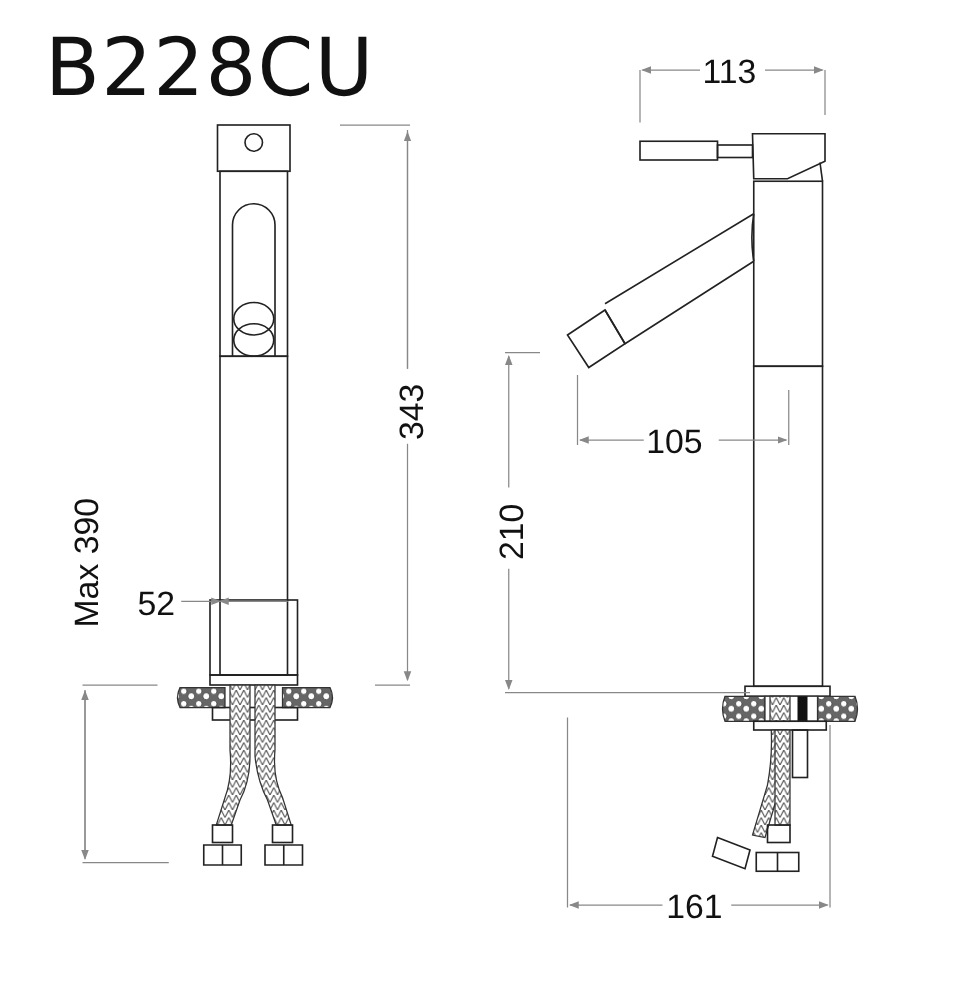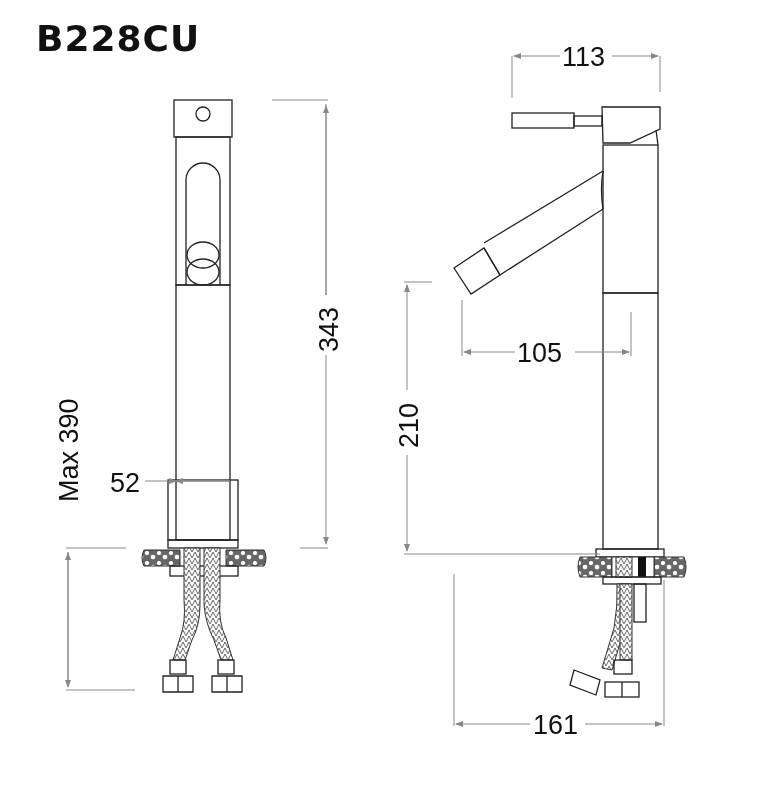--- a/index.html
+++ b/index.html
@@ -1,20 +1,20 @@
 <!DOCTYPE html>
 <html><head>
   <meta charset="utf-8">
   <style>
     html, body { margin: 0; padding: 0; background: #ffffff; }
     body { width: 768px; height: 786px; position: relative; overflow: hidden; }
     .title {
       position: absolute; left: 36px; top: 18px;
-      font-family: "DejaVu Sans", sans-serif; font-weight: bold;
-      font-size: 36px; letter-spacing: 1px; color: #111; text-align: center;
+      font-family: "DejaVu Sans", sans-serif; font-weight: normal;
+      font-size: 64px; letter-spacing: 1px; color: #111; text-align: center;
     }
     svg { position: absolute; left: 0; top: 0; }
     .dimtxt { font-family: "Liberation Sans", sans-serif; font-size: 27px; fill: #111; }
     .ln { stroke: #222; stroke-width: 1.3; fill: none; }
     .dim { stroke: #888; stroke-width: 1; fill: none; }
     .hose { fill: url(#braid); stroke: #333; stroke-width: 1; }
     .gravel { fill: url(#stones); stroke: #333; stroke-width: 1; }
   </style>
 </head>
 <body>

